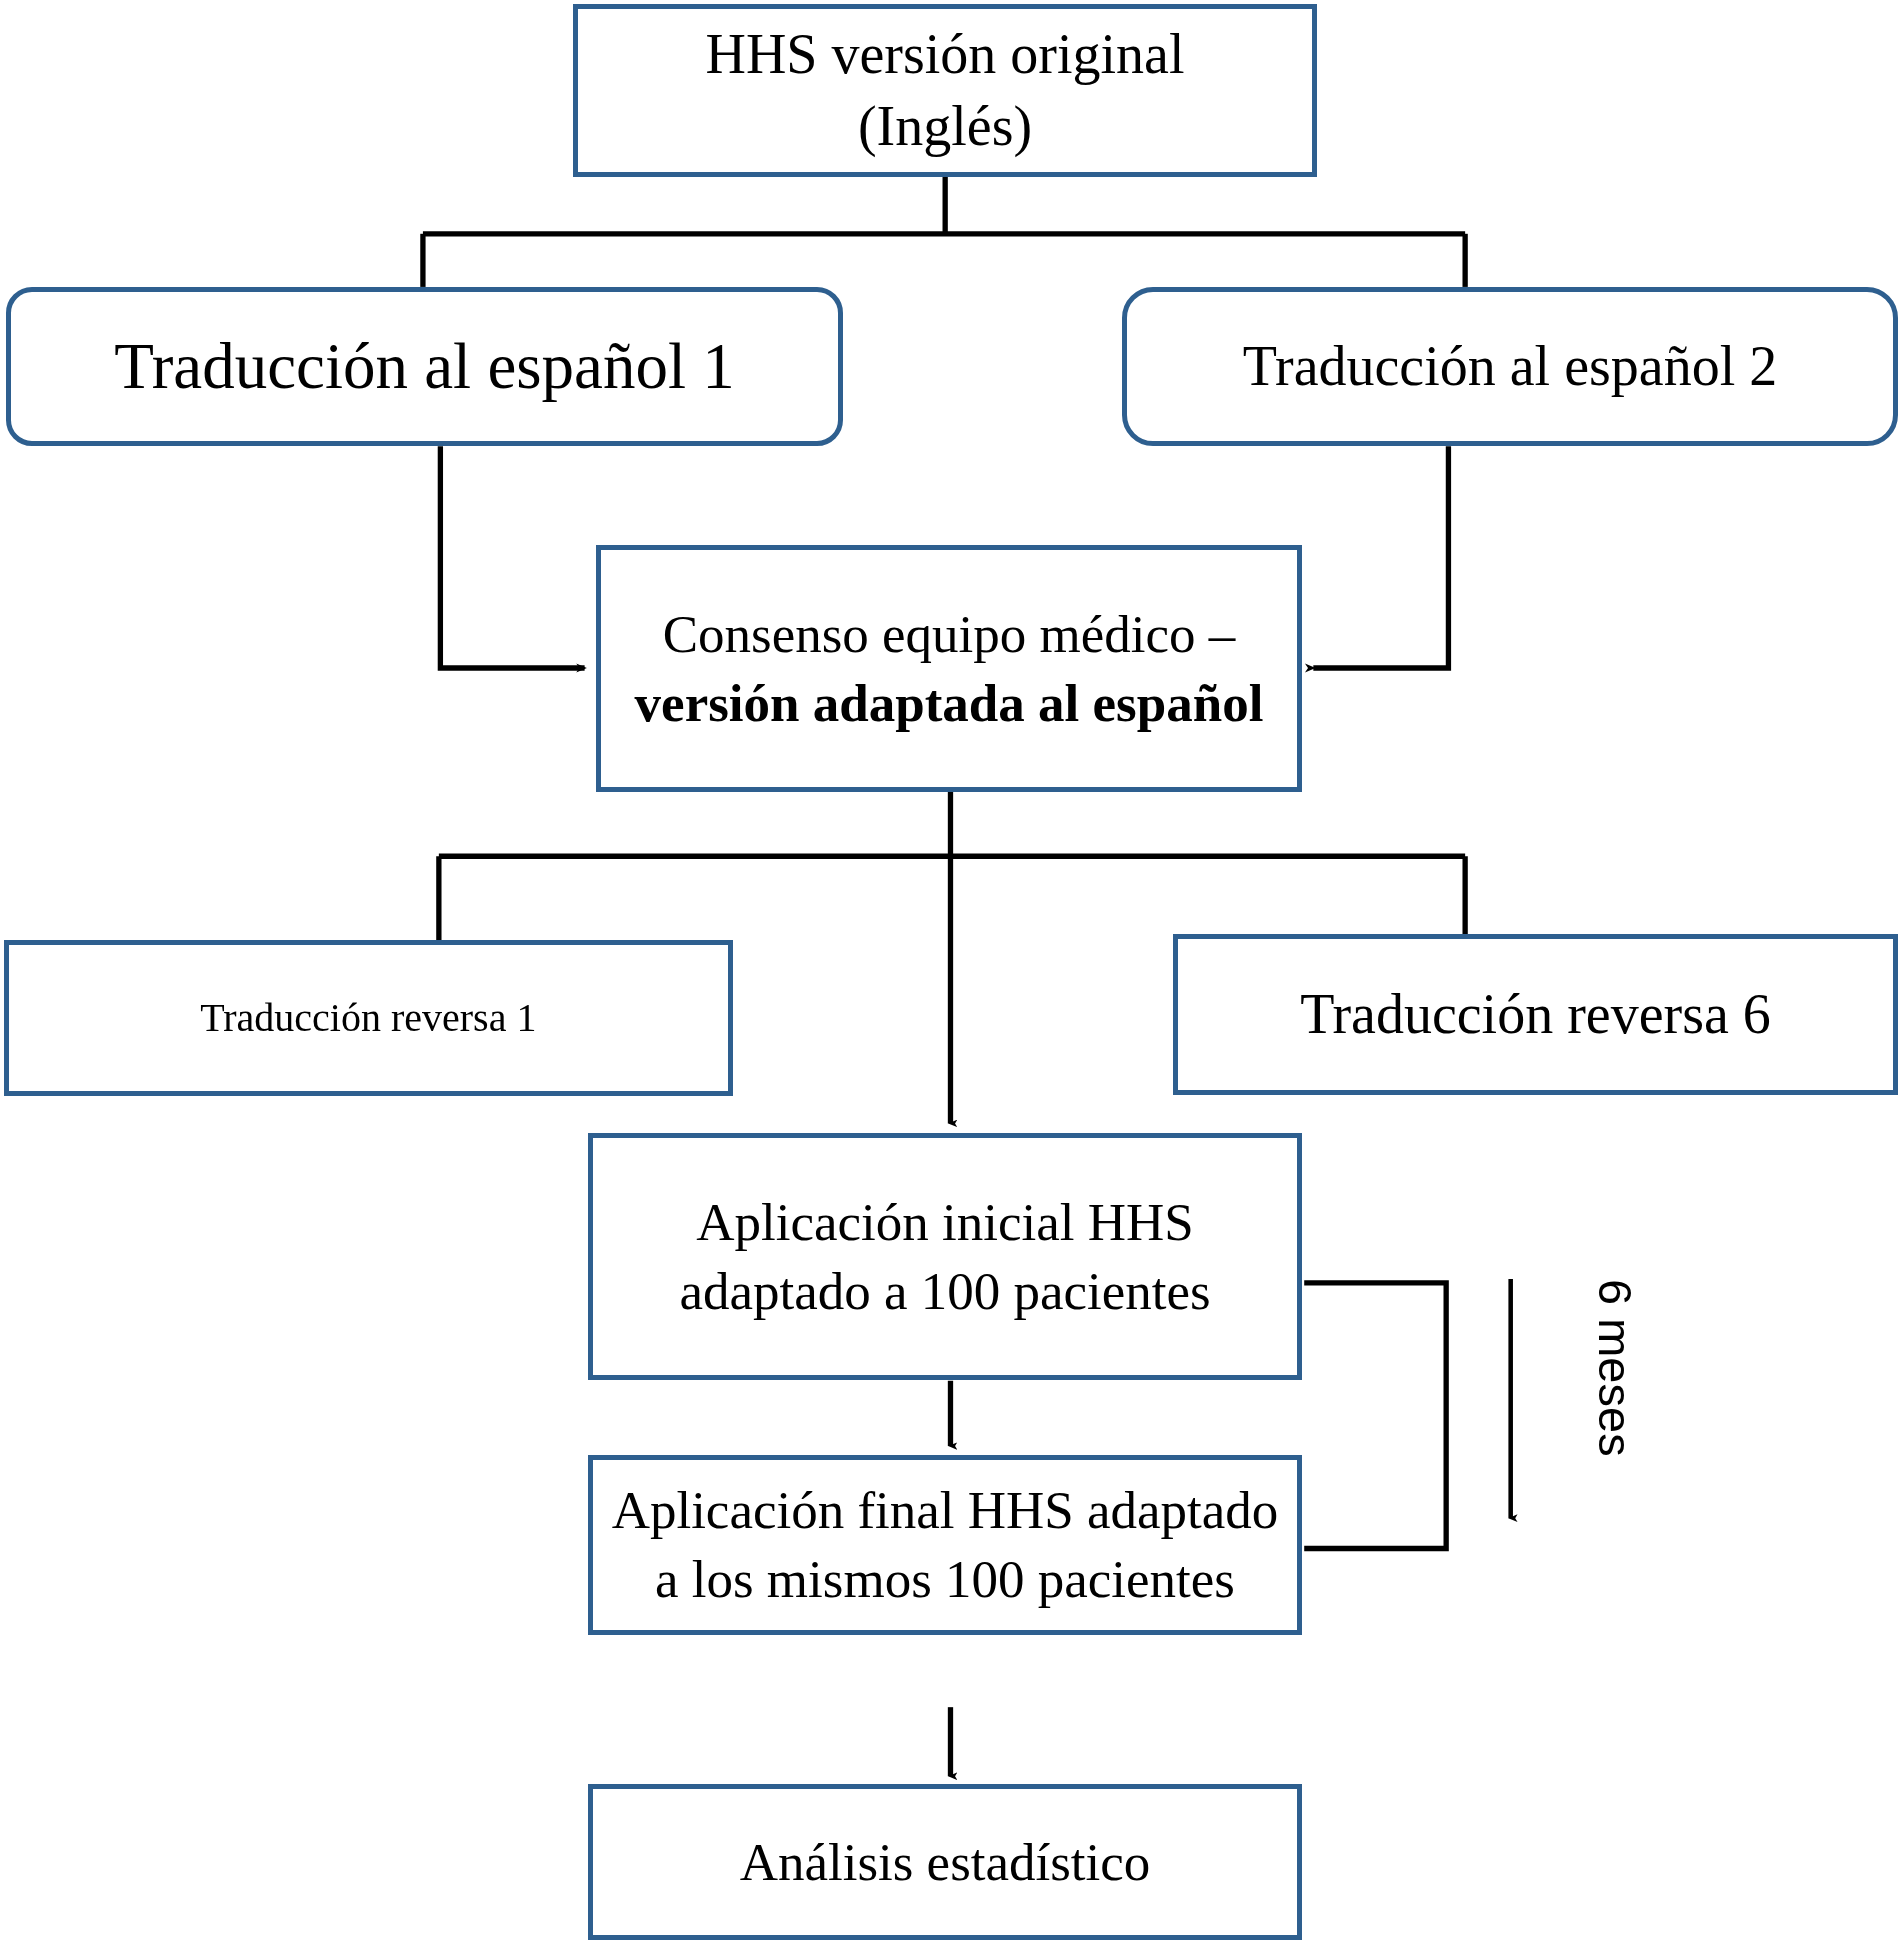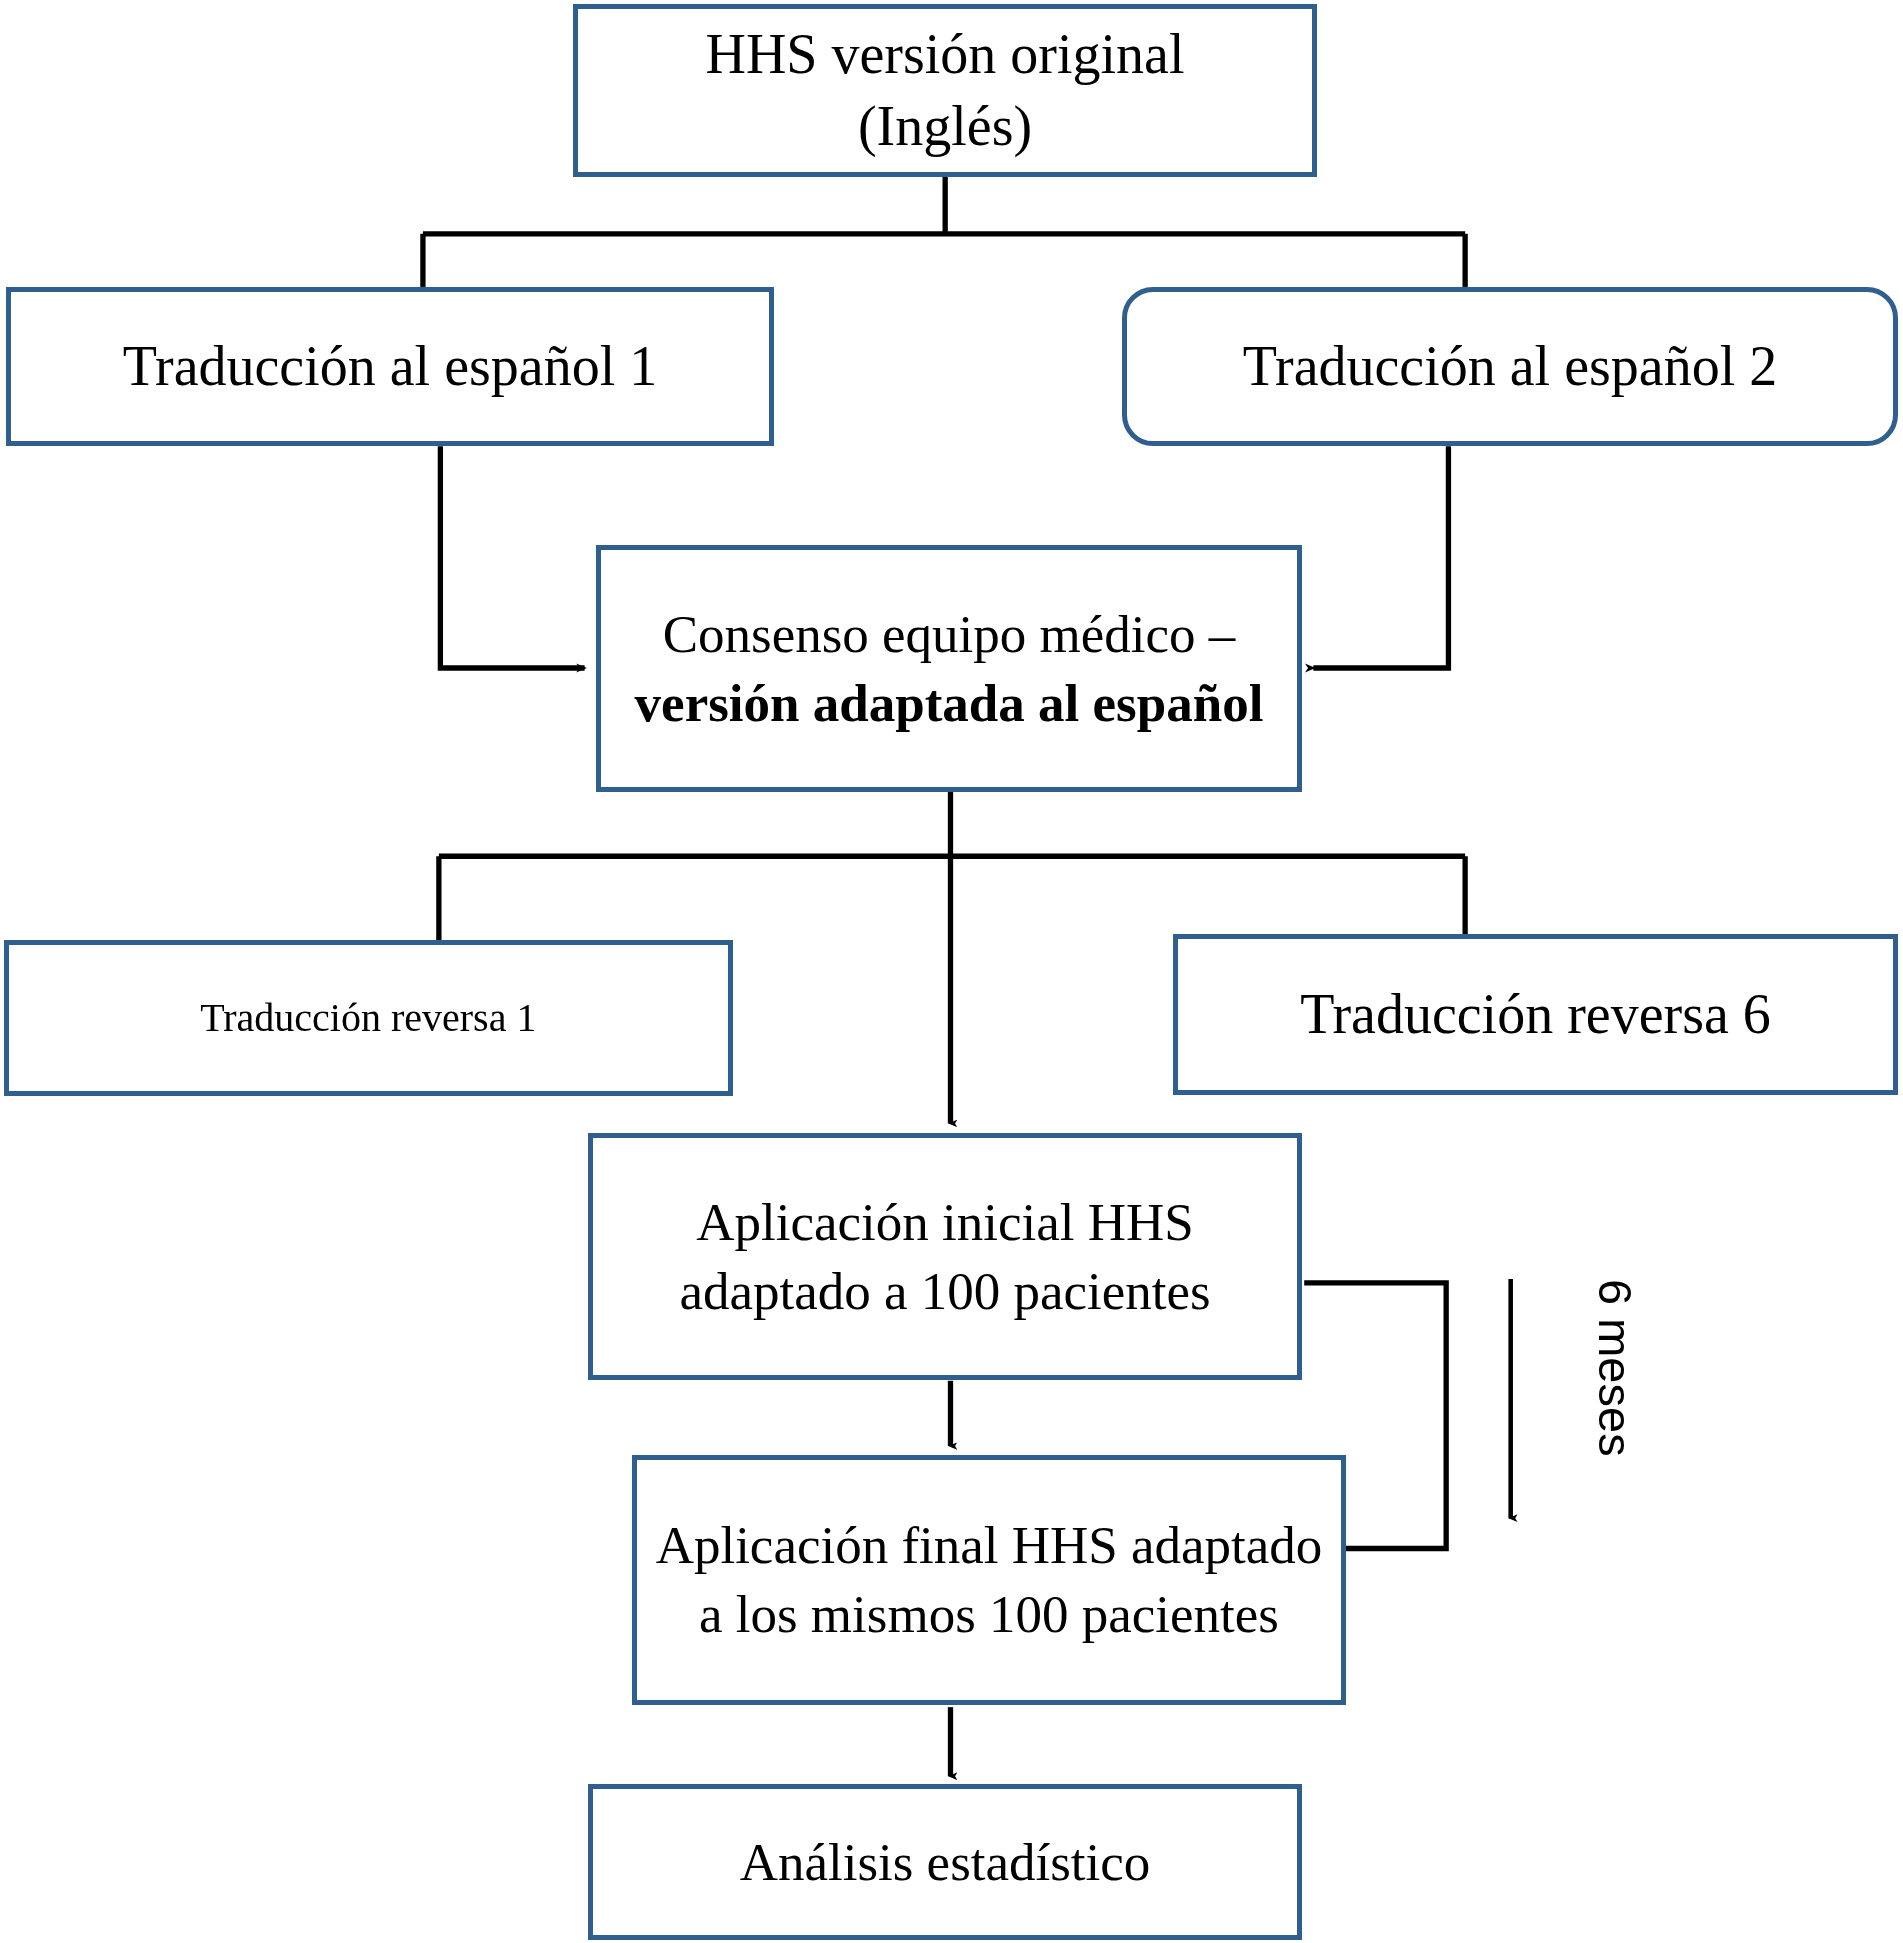--- a/index.html
+++ b/index.html
@@ -36,27 +36,27 @@
     padding: 3px 13.7px;
   }
   .node-text {
     display: block;
     width: 100%;
   }
   .bold-part { font-weight: bold; }
 
   
   #n-original   { left: 573px;  top: 3.8px;    width: 744px;  height: 173px;  font-size: 56px; }
-  #n-trad1      { left: 6px;    top: 287px;  width: 768px; height: 159px;  font-size: 56px; }
+  #n-trad1      { left: 6px;    top: 287px;  width: 837px; height: 159px;  font-size: 65px; border-radius: 26px; }
   #n-trad2      { left: 1122px; top: 287px;  width: 776px; height: 159px;  font-size: 56px; border-radius: 31px; }
   #n-consenso   { left: 596px;  top: 545px;  width: 706px;  height: 247px;  font-size: 53px; }
   #n-rev1       { left: 3.8px;    top: 940px; width: 729px;  height: 156px;  font-size: 40px; }
   #n-rev2       { left: 1173px; top: 934px; width: 725px;  height: 161px;  font-size: 56px; }
   #n-inicial    { left: 588px;  top: 1133px; width: 714px;  height: 247px;  font-size: 53px; }
-  #n-final      { left: 588px;  top: 1455px; width: 714px;  height: 250px;  font-size: 53px; margin-left: 44px; }
+  #n-final      { left: 588px;  top: 1455px; width: 714px;  height: 180px;  font-size: 53px; }
   #n-analisis   { left: 588px;  top: 1784px; width: 714px;  height: 156px;  font-size: 53px; }
 
   .v-label {
     position: absolute;
     font-family: "Liberation Sans", "DejaVu Sans", sans-serif;
     font-size: 47px;
     color: #000000;
     white-space: nowrap;
     transform-origin: left top;
     transform: rotate(90deg);

